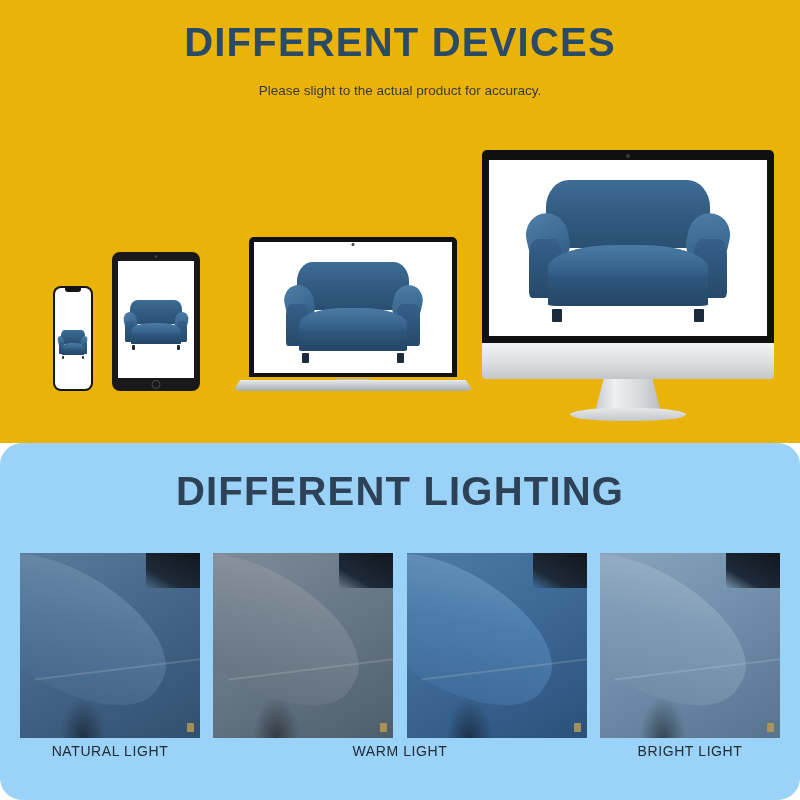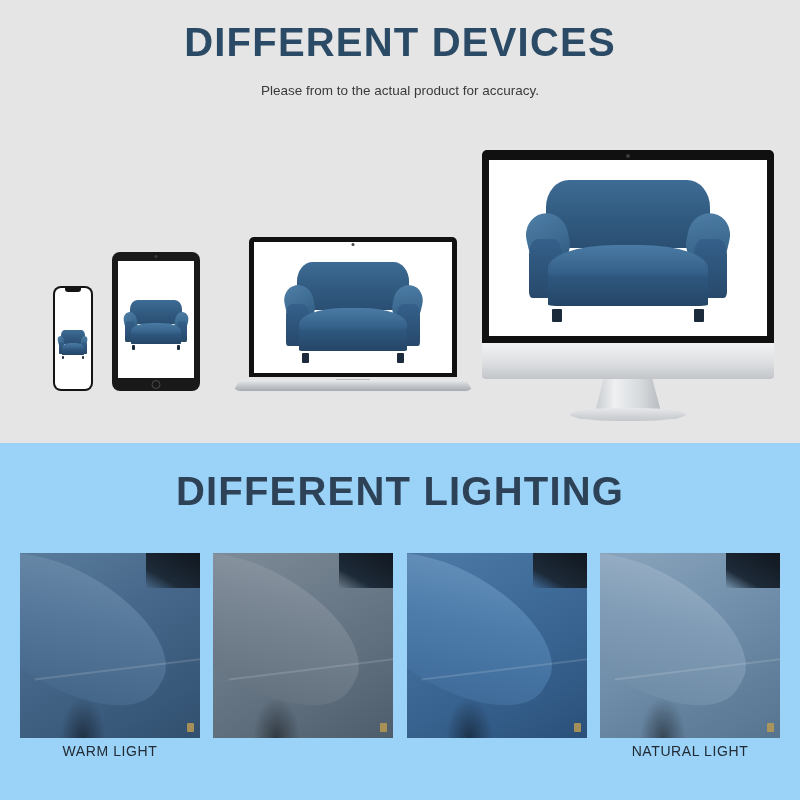--- a/index.html
+++ b/index.html
@@ -204,26 +204,26 @@
     display:flex; justify-content:space-between;
   }
   .swatch-label{
     width:180px; text-align:center;
     font-size:14px; letter-spacing:.6px; color:#222a33;
   }
 </style>
 </head>
 <body>
 
-<div id="devices-section" style="background: #e5e5e5;">
+<div id="devices-section" style="background: #eab308;">
 
   <div id="devices-title" style="color: rgb(43, 74, 102);">DIFFERENT DEVICES</div>
 
   <div id="devices-sub">
-    <span class="sub-line">Please from to the actual product for accuracy.</span>
+    <span class="sub-line">Please slight to the actual product for accuracy.</span>
   </div>
 
   <div id="devices-stage">
 
     <div id="phone">
       <div id="phone-screen">
         <div id="phone-notch"></div>
         <div class="sofa-wrap">
           <div class="sofa">
             <div class="s-backrest"></div>
@@ -303,21 +303,21 @@
       </div>
       <div id="monitor-cam"></div>
       <div id="monitor-chin"></div>
       <div id="monitor-neck"></div>
       <div id="monitor-foot"></div>
     </div>
 
   </div>
 </div>
 
-<div id="lighting-section" style="background: rgb(155, 210, 247);">
+<div id="lighting-section" style="background: rgb(155, 210, 247); border-radius: 22px;">
 
   <div id="lighting-title" style="color: rgb(46, 66, 87);">DIFFERENT LIGHTING</div>
 
   <div id="swatch-row">
     <div class="swatch">
       <div class="swatch-img">
         <div class="fab-field" style="background: linear-gradient(150deg, rgb(90, 124, 156) 0%, rgb(71, 104, 138) 40%, rgb(58, 90, 124) 75%, rgb(49, 80, 111) 100%);"></div>
         <div class="fab-bolster" style="background: linear-gradient(160deg, rgb(109, 141, 170) 0%, rgb(85, 119, 154) 45%, rgb(63, 97, 131) 100%);"></div>
         <div class="fab-corner"></div>
         <div class="fab-seam"></div>
@@ -351,17 +351,18 @@
         <div class="fab-bolster" style="background: linear-gradient(160deg, rgb(157, 180, 201) 0%, rgb(127, 155, 181) 45%, rgb(107, 136, 163) 100%);"></div>
         <div class="fab-corner"></div>
         <div class="fab-seam"></div>
         <div class="fab-shadow"></div>
         <div class="fab-tag"></div>
       </div>
     </div>
   </div>
 
   <div id="label-row">
+    <div class="swatch-label" style="color: rgb(34, 42, 51);">NATURAL LIGHT</div>
     <div class="swatch-label" style="color: rgb(34, 42, 51);">WARM LIGHT</div>
-    <div class="swatch-label" style="color: rgb(34, 42, 51);">NATURAL LIGHT</div>
+    <div class="swatch-label" style="color: rgb(34, 42, 51);">BRIGHT LIGHT</div>
   </div>
 
 </div>
 
 </body></html>

